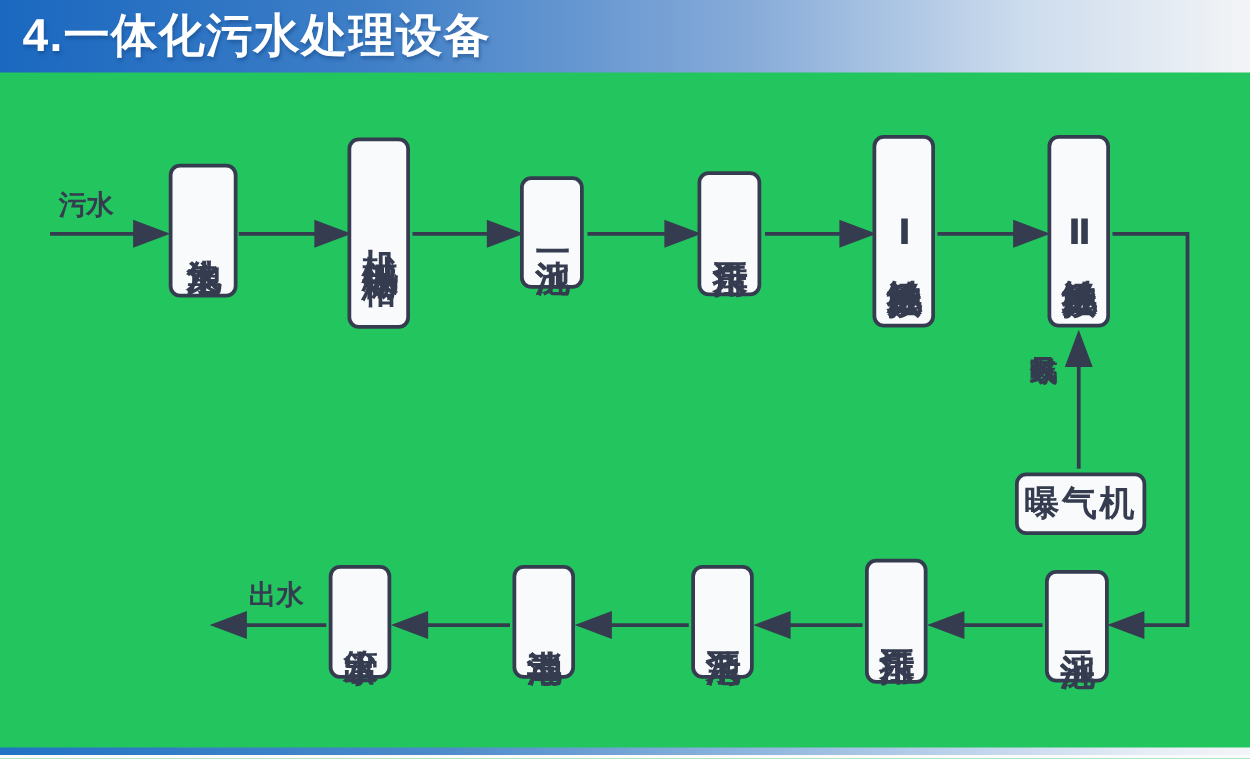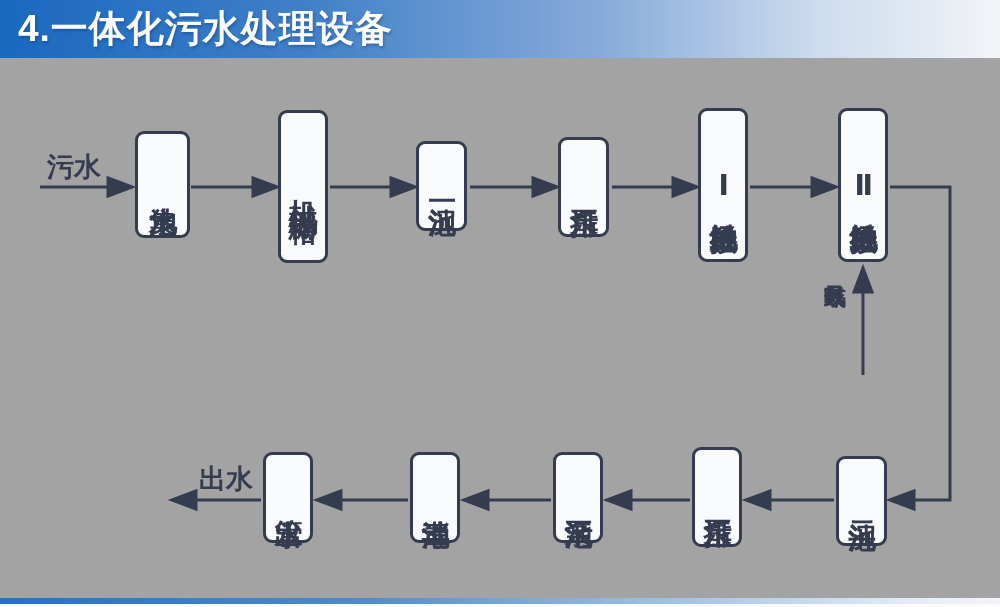--- a/index.html
+++ b/index.html
@@ -4,21 +4,21 @@
 <style>
   html, body { margin: 0; padding: 0; }
   body {
     font-family: "Liberation Sans", "DejaVu Sans", sans-serif;
     background: #e8e8e8;
   }
   .slide {
     position: relative;
     width: 1000px;
     height: 607px;
-    background: #a3a3a3;
+    background: #22c55e;
     overflow: hidden;
   }
 
   
   .banner {
     position: absolute;
     left: 0; top: 0;
     width: 1000px; height: 58px;
     background: linear-gradient(90deg, #1a68c0 0%, #3f7fc7 30%, #87abd9 60%, #cddcee 82%, #f3f4f6 100%);
   }
@@ -75,21 +75,21 @@
     writing-mode: vertical-rl;
     text-orientation: upright;
   }
   .node.sparse { letter-spacing: 6px; font-size: 29px; }
   .node.h { font-size: 28px; letter-spacing: 2px; }
 
   .flow-label {
     position: absolute;
     z-index: 2;
     color: #353c50;
-    font-size: 27px;
+    font-size: 22px;
     font-weight: 600;
     white-space: nowrap;
   }
   .flow-label.v {
     writing-mode: vertical-rl;
     text-orientation: upright;
     font-size: 22px;
     line-height: 1;
   }
 </style>
@@ -137,20 +137,21 @@
     </g>
   </svg>
 
   <div class="node v" style="left:135px; top:131px; width:55px; height:107px">集水池</div>
   <div class="node v sparse" style="left:278px; top:110px; width:50px; height:153px">机械栅格</div>
   <div class="node v" style="left:416px; top:141px; width:51px; height:90px">一沉池</div>
   <div class="node v" style="left:558px; top:137px; width:51px; height:100px">排污泵</div>
   <div class="node v" style="left:698px; top:108px; width:50px; height:154px">Ⅰ级接触池</div>
   <div class="node v" style="left:838px; top:108px; width:50px; height:154px">Ⅱ级接触池</div>
 
+  <div class="node h" style="left:812px; top:378px; width:105px; height:50px">曝气机</div>
   <div class="flow-label v" style="left:824px; top:268px; height:100px">鼓风曝气</div>
 
   <div class="node v" style="left:836px; top:456px; width:51px; height:90px">二沉池</div>
   <div class="node v" style="left:692px; top:447px; width:50px; height:100px">排污泵</div>
   <div class="node v" style="left:553px; top:452px; width:50px; height:91px">污泵池</div>
   <div class="node v" style="left:410px; top:452px; width:50px; height:91px">消毒池</div>
   <div class="node v" style="left:263px; top:452px; width:50px; height:91px">出水管</div>
 
   <div class="flow-label" style="left:47px; top:149px">污水</div>
   <div class="flow-label" style="left:199px; top:461px">出水</div>

